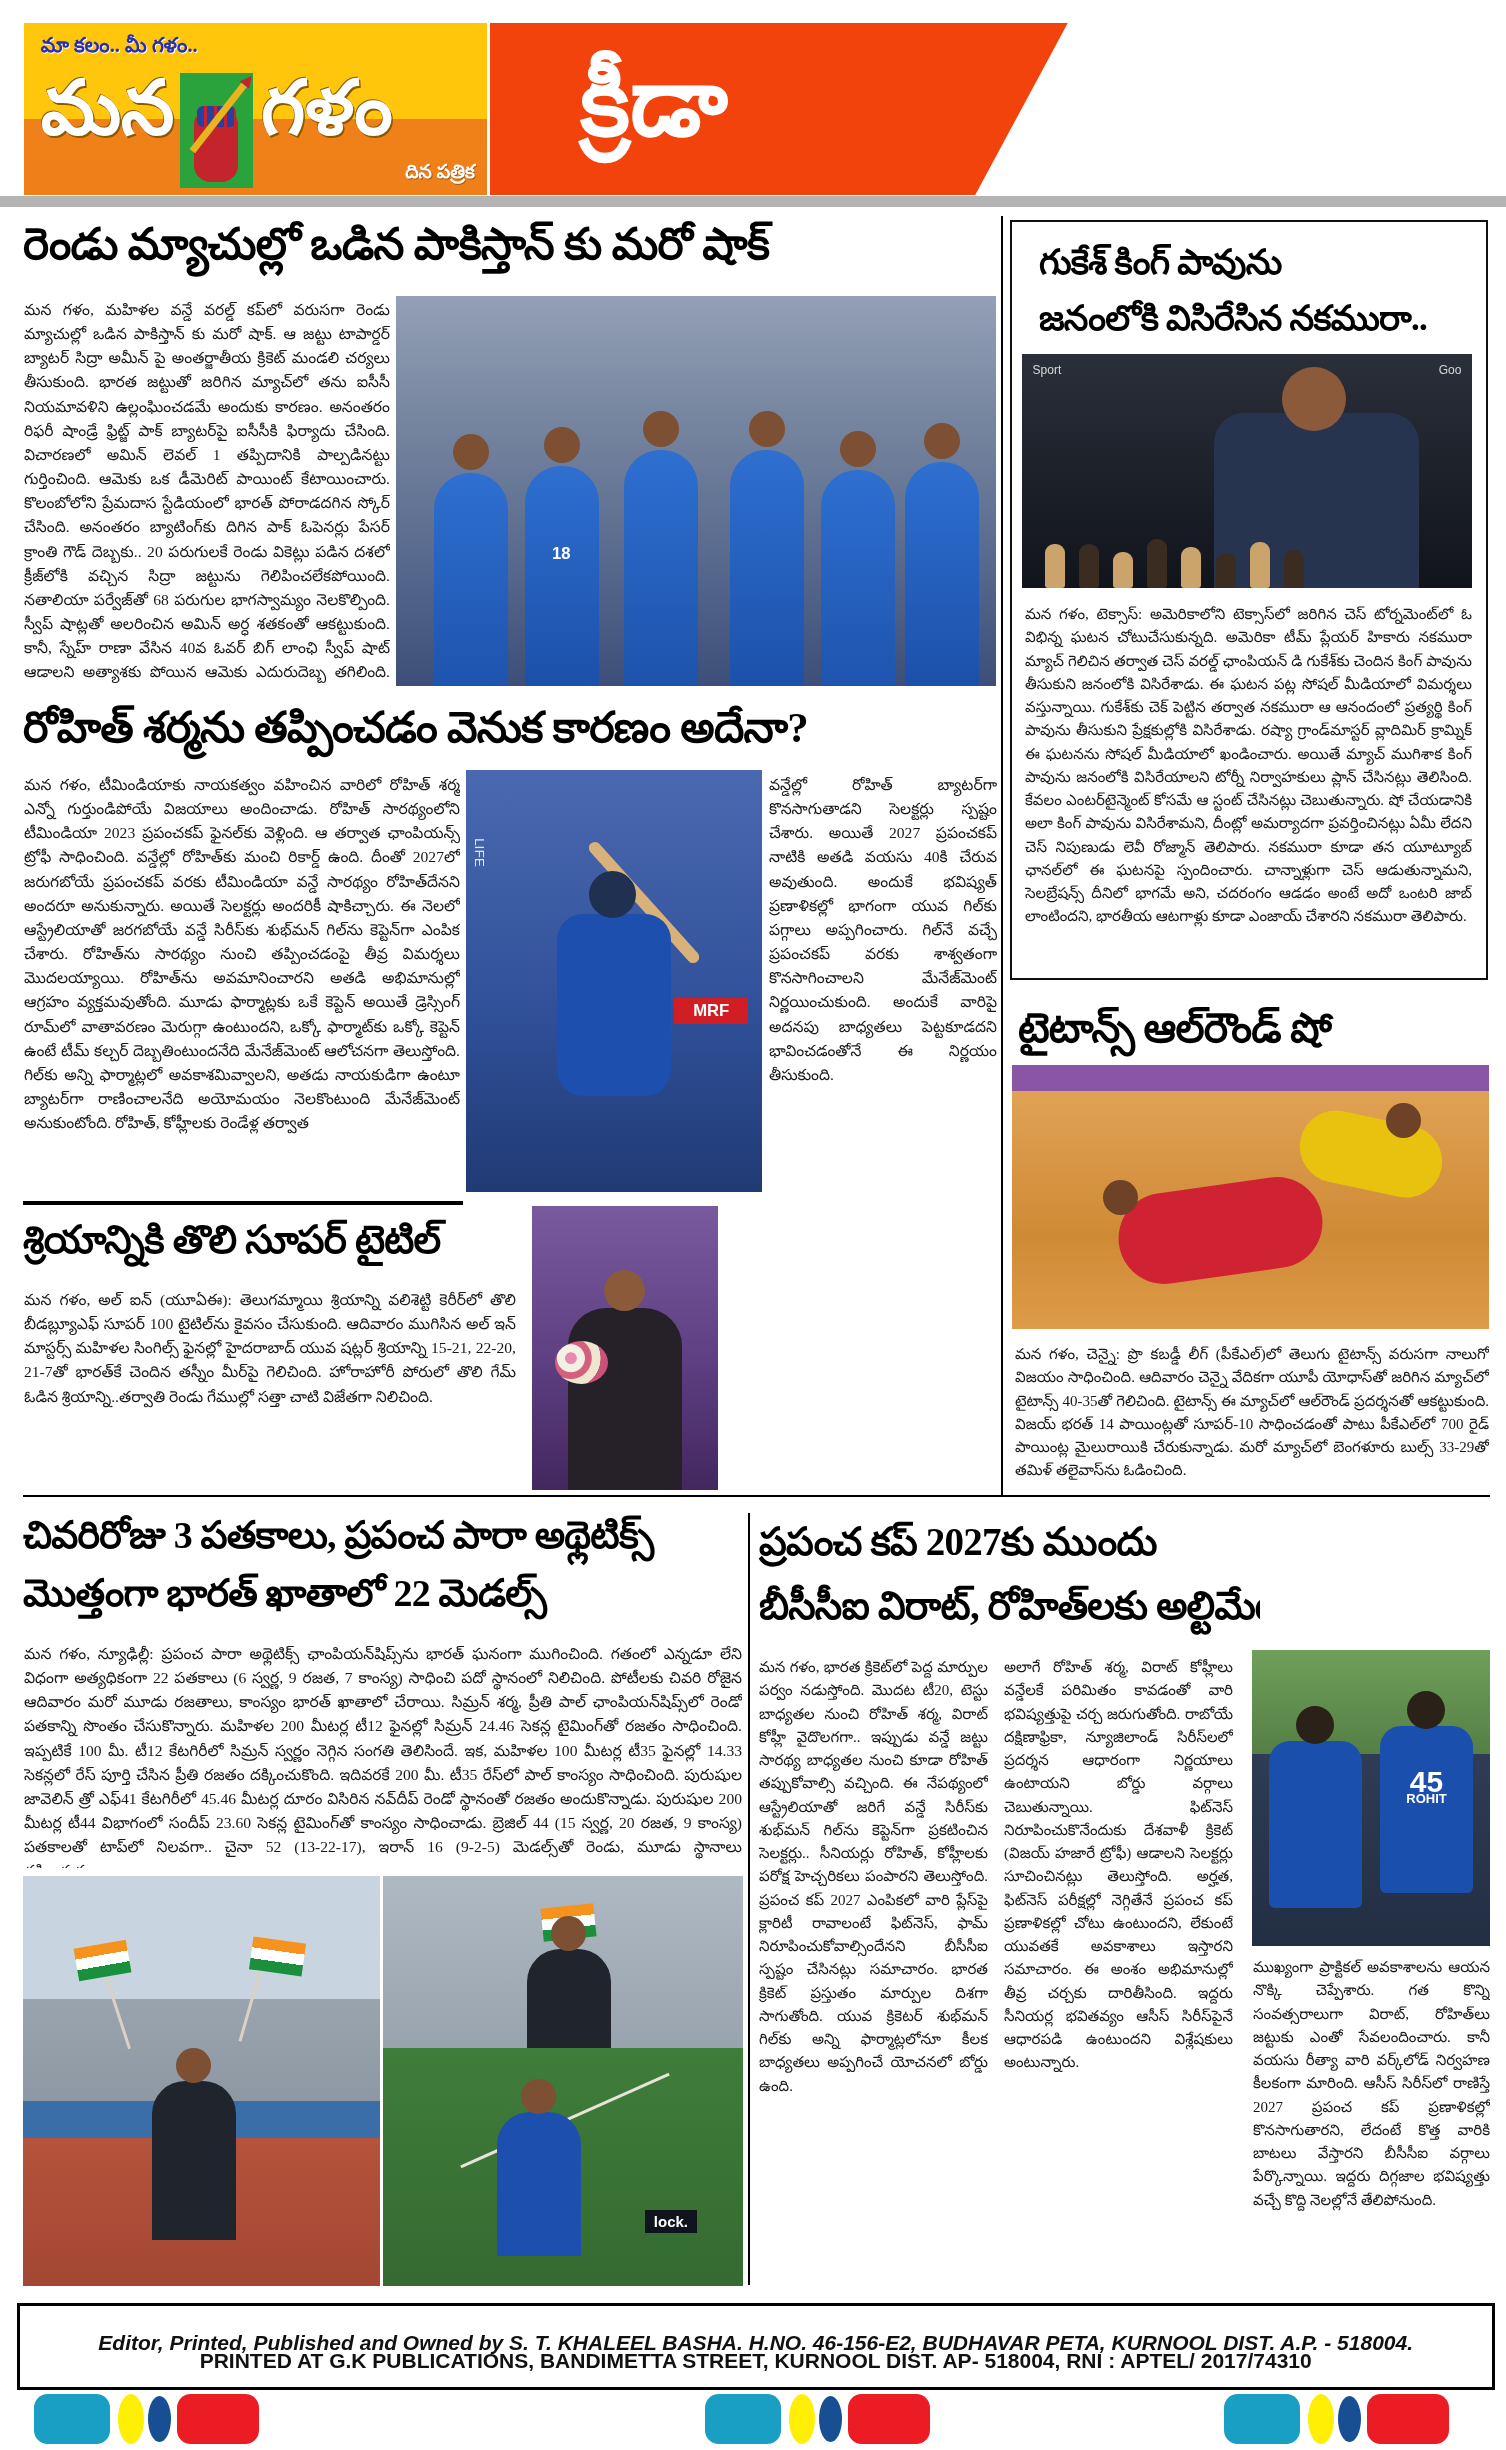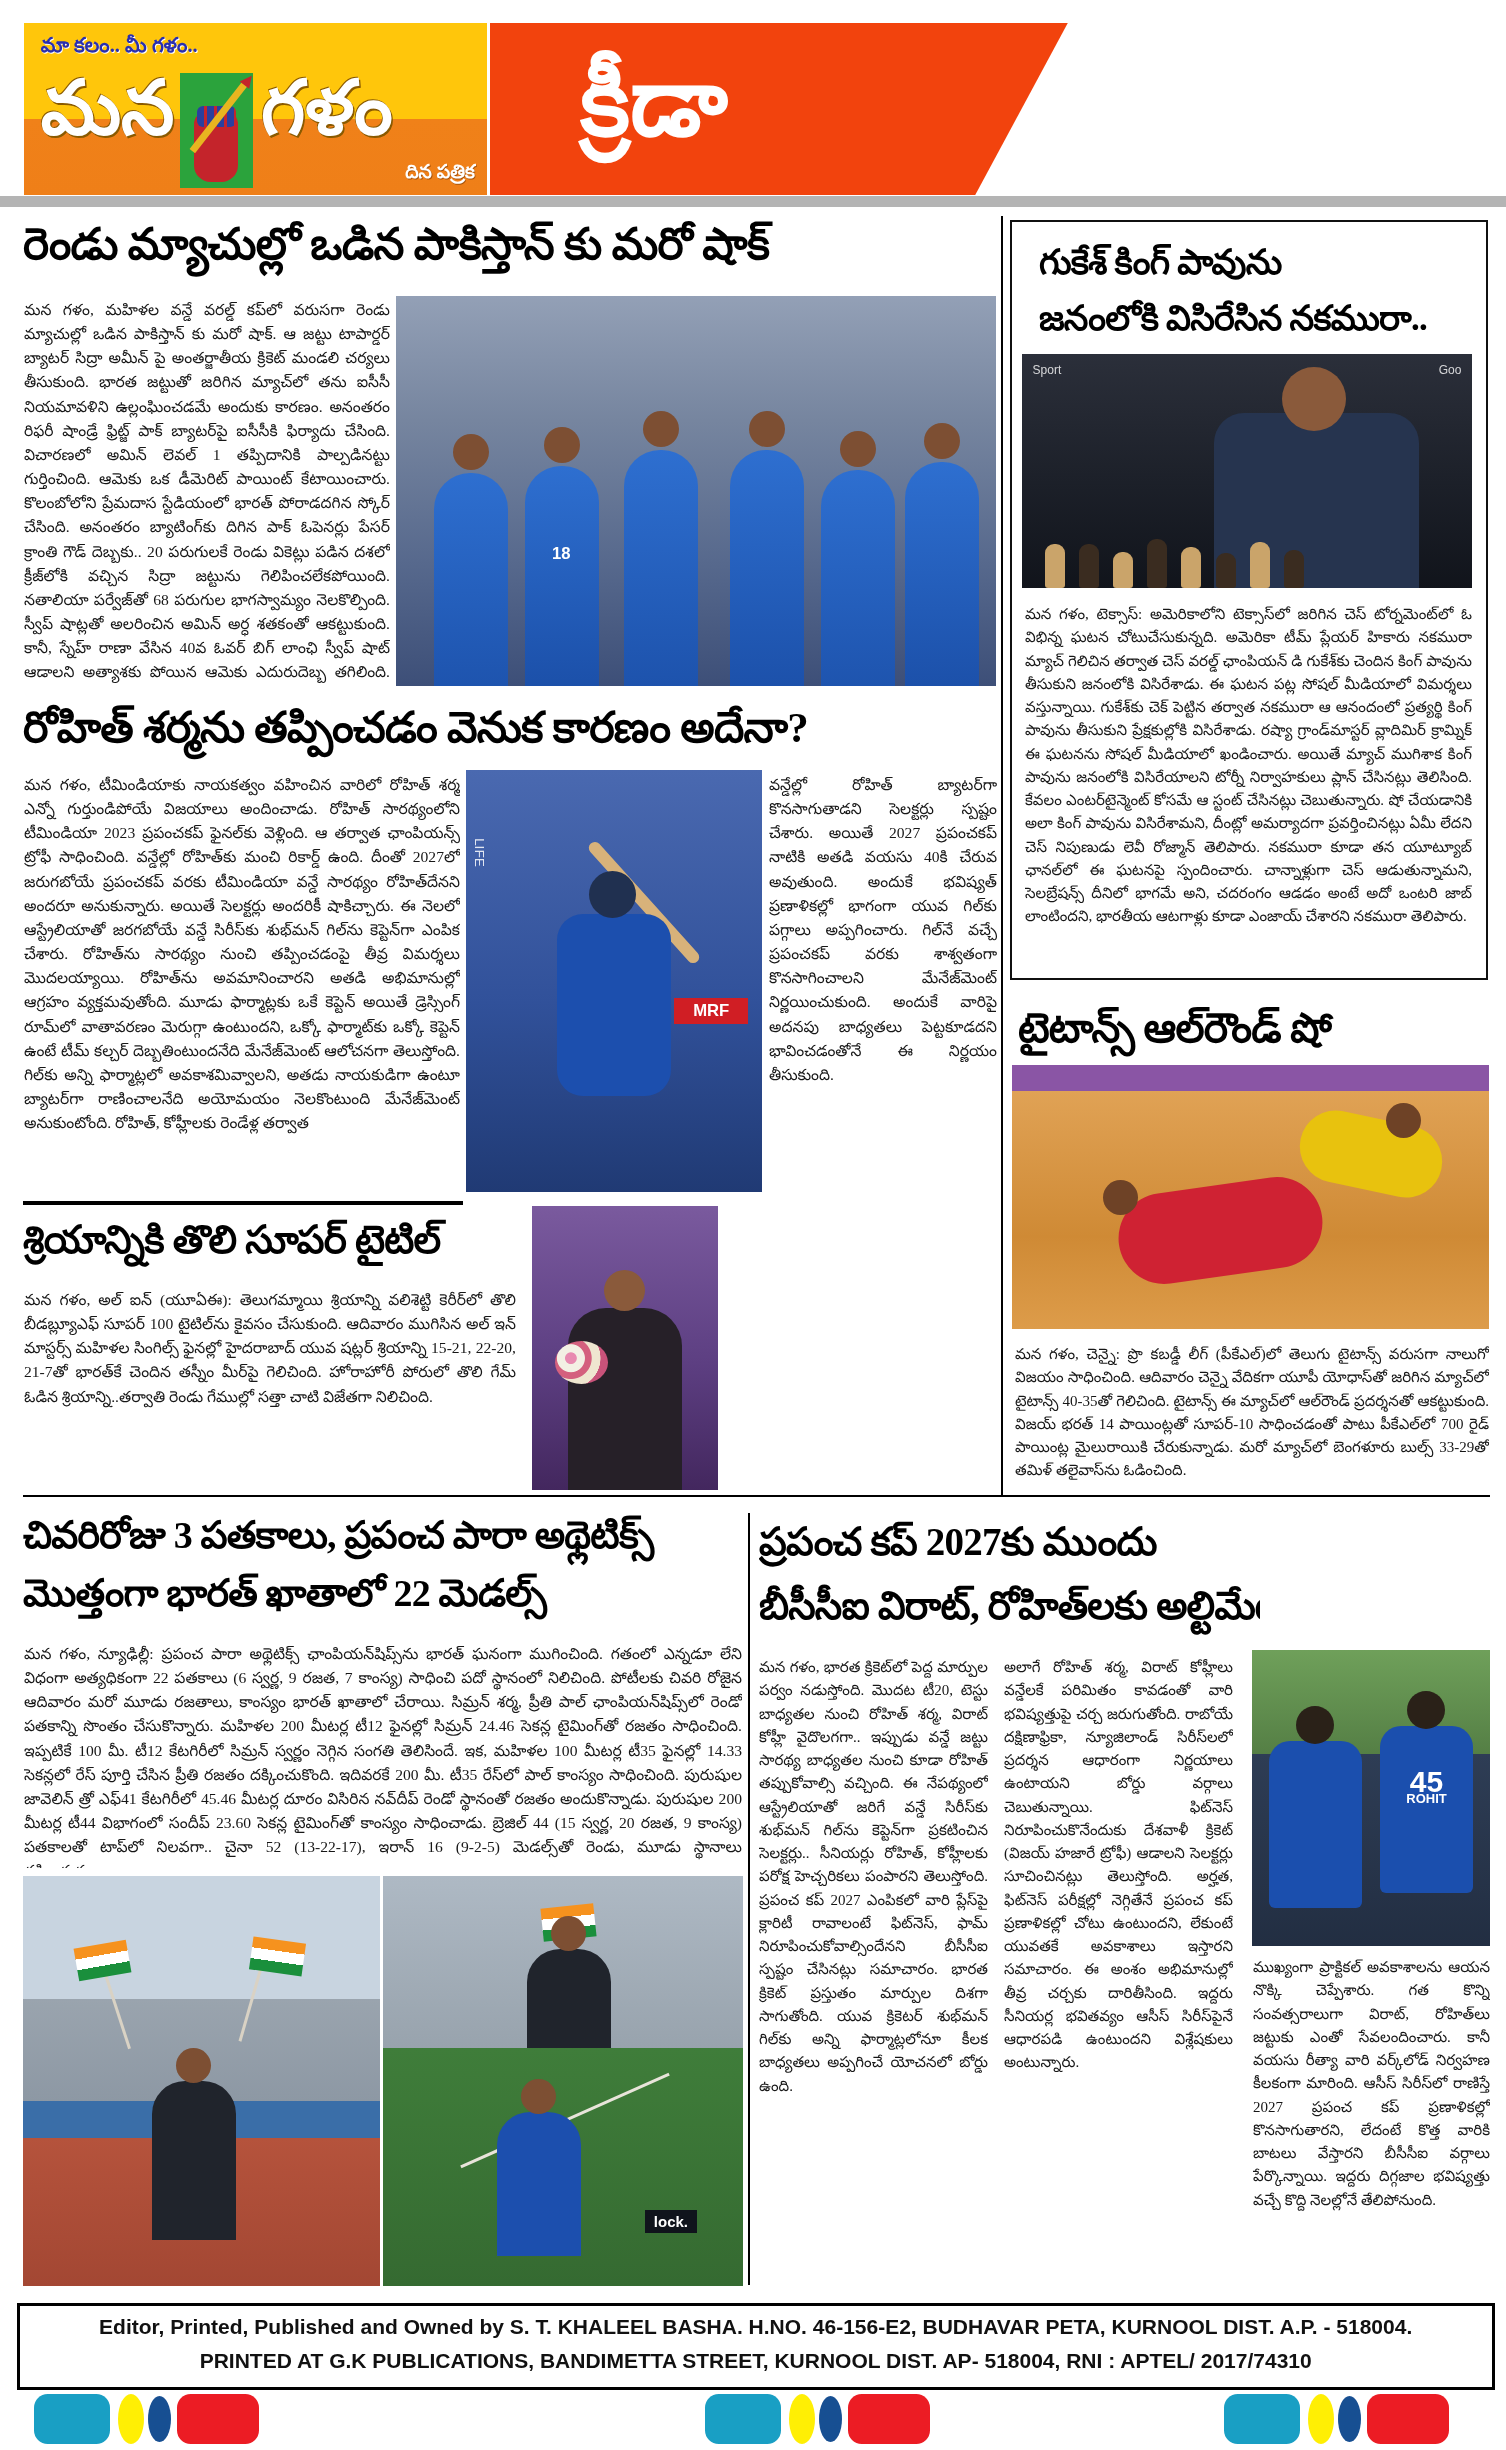--- a/index.html
+++ b/index.html
@@ -235,21 +235,21 @@
     <i class="j" style="left:16.7px;top:91px;"></i>
     <i class="j" style="left:128px;top:76px;"></i>
     <span class="j-name" style="left:128px;top:99px;margin-top:42px;">ROHIT</span>
     <span class="j-num" style="left:128px;top:115px;">45</span>
   </div>
   <div class="abs body-txt" style="left:759px;top:1656px;width:229px;height:627px;font-size:15px;">మన గళం, భారత క్రికెట్‌లో పెద్ద మార్పుల పర్వం నడుస్తోంది. మొదట టీ20, టెస్టు బాధ్యతల నుంచి రోహిత్ శర్మ, విరాట్ కోహ్లీ వైదొలగగా.. ఇప్పుడు వన్డే జట్టు సారథ్య బాధ్యతల నుంచి కూడా రోహిత్ తప్పుకోవాల్సి వచ్చింది. ఈ నేపథ్యంలో ఆస్ట్రేలియాతో జరిగే వన్డే సిరీస్‌కు శుభ్‌మన్ గిల్‌ను కెప్టెన్‌గా ప్రకటించిన సెలక్టర్లు.. సీనియర్లు రోహిత్, కోహ్లీలకు పరోక్ష హెచ్చరికలు పంపారని తెలుస్తోంది. ప్రపంచ కప్ 2027 ఎంపికలో వారి ప్లేస్‌పై క్లారిటీ రావాలంటే ఫిట్‌నెస్, ఫామ్ నిరూపించుకోవాల్సిందేనని బీసీసీఐ స్పష్టం చేసినట్లు సమాచారం. భారత క్రికెట్ ప్రస్తుతం మార్పుల దిశగా సాగుతోంది. యువ క్రికెటర్ శుభ్‌మన్ గిల్‌కు అన్ని ఫార్మాట్లలోనూ కీలక బాధ్యతలు అప్పగించే యోచనలో బోర్డు ఉంది.</div>
   <div class="abs body-txt" style="left:1004px;top:1656px;width:229px;height:627px;font-size:15px;">అలాగే రోహిత్ శర్మ, విరాట్ కోహ్లీలు వన్డేలకే పరిమితం కావడంతో వారి భవిష్యత్తుపై చర్చ జరుగుతోంది. రాబోయే దక్షిణాఫ్రికా, న్యూజిలాండ్ సిరీస్‌లలో ప్రదర్శన ఆధారంగా నిర్ణయాలు ఉంటాయని బోర్డు వర్గాలు చెబుతున్నాయి. ఫిట్‌నెస్ నిరూపించుకొనేందుకు దేశవాళీ క్రికెట్ (విజయ్ హజారే ట్రోఫీ) ఆడాలని సెలక్టర్లు సూచించినట్లు తెలుస్తోంది. అర్హత, ఫిట్‌నెస్ పరీక్షల్లో నెగ్గితేనే ప్రపంచ కప్ ప్రణాళికల్లో చోటు ఉంటుందని, లేకుంటే యువతకే అవకాశాలు ఇస్తారని సమాచారం. ఈ అంశం అభిమానుల్లో తీవ్ర చర్చకు దారితీసింది. ఇద్దరు సీనియర్ల భవితవ్యం ఆసీస్ సిరీస్‌పైనే ఆధారపడి ఉంటుందని విశ్లేషకులు అంటున్నారు.</div>
   <div class="abs body-txt" style="left:1253px;top:1956px;width:237px;height:327px;font-size:15px;">ముఖ్యంగా ప్రాక్టికల్ అవకాశాలను ఆయన నొక్కి చెప్పేశారు. గత కొన్ని సంవత్సరాలుగా విరాట్, రోహిత్‌లు జట్టుకు ఎంతో సేవలందించారు. కానీ వయసు రీత్యా వారి వర్క్‌లోడ్ నిర్వహణ కీలకంగా మారింది. ఆసీస్ సిరీస్‌లో రాణిస్తే 2027 ప్రపంచ కప్ ప్రణాళికల్లో కొనసాగుతారని, లేదంటే కొత్త వారికి బాటలు వేస్తారని బీసీసీఐ వర్గాలు పేర్కొన్నాయి. ఇద్దరు దిగ్గజాల భవిష్యత్తు వచ్చే కొద్ది నెలల్లోనే తేలిపోనుంది.</div>
 
   <div class="abs footer-box">
-    <div class="f-line" style="top:9px;">Editor, Printed, Published and Owned by S. T. KHALEEL BASHA. H.NO. 46-156-E2, BUDHAVAR PETA, KURNOOL DIST. A.P. - 518004.</div>
+    <div class="f-line" style="top:25px;font-style:italic;">Editor, Printed, Published and Owned by S. T. KHALEEL BASHA. H.NO. 46-156-E2, BUDHAVAR PETA, KURNOOL DIST. A.P. - 518004.</div>
     <div class="f-line" style="top:43px;">PRINTED AT G.K PUBLICATIONS, BANDIMETTA STREET, KURNOOL DIST. AP- 518004, RNI : APTEL/ 2017/74310</div>
   </div>
 
   <div class="deco" style="left:34px;">
     <i class="d-cyan"></i>
     <i class="d-yellow"></i>
     <i class="d-navy"></i>
     <i class="d-red"></i>
   </div>
   <div class="deco" style="left:705px;">

